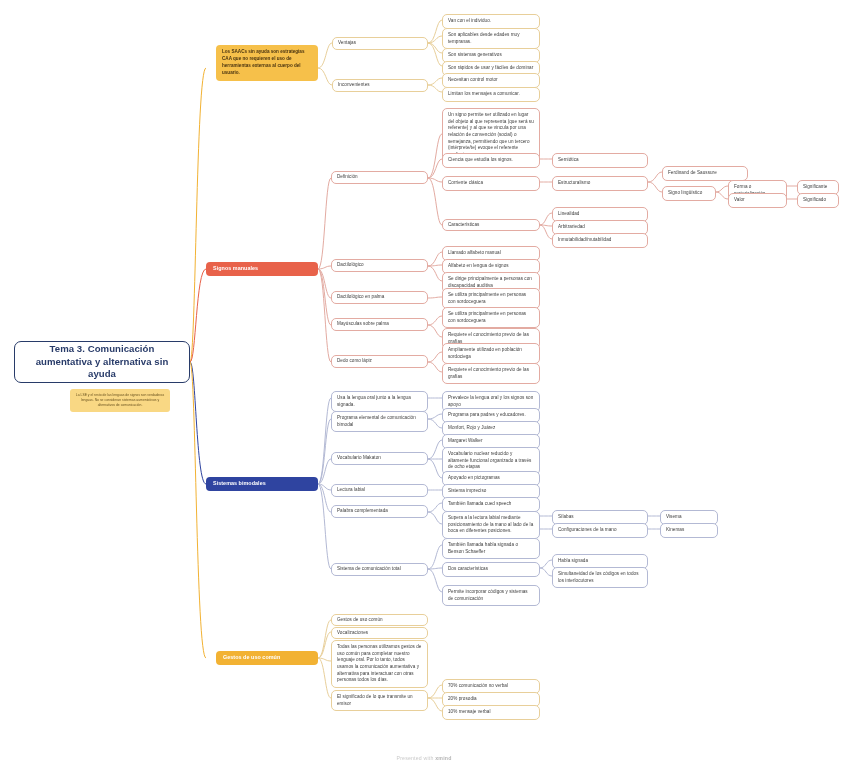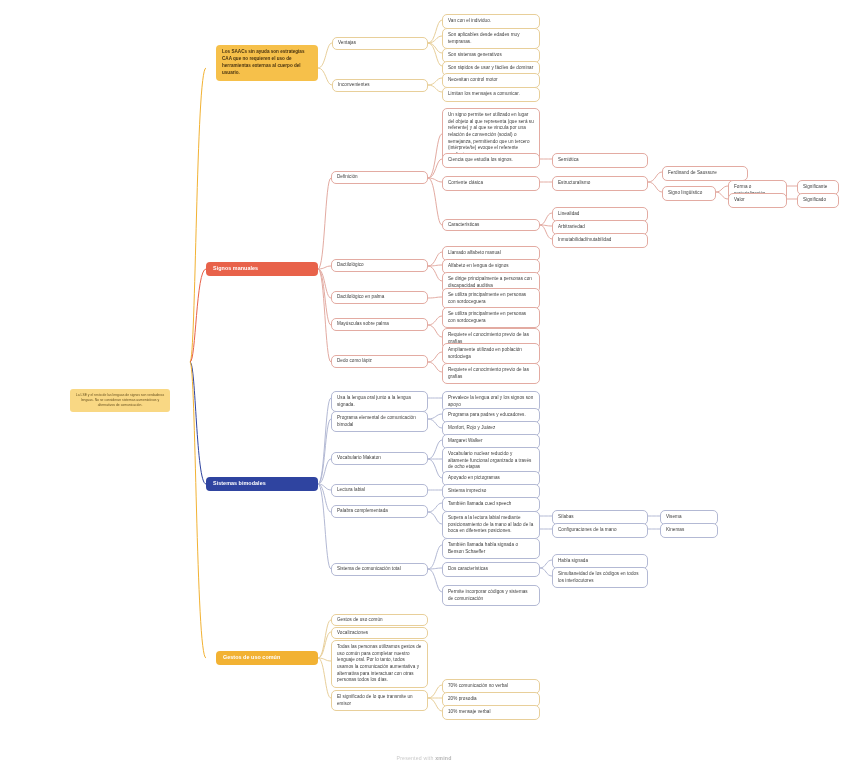--- a/index.html
+++ b/index.html
@@ -193,20 +193,23 @@
       <path d="M318 658 C325 658 325 620 331 620" stroke="#e8cf9a"></path>
       <path d="M318 658 C325 658 325 632 331 632" stroke="#e8cf9a"></path>
       <path d="M318 658 C325 658 325 661 331 661" stroke="#e8cf9a"></path>
       <path d="M318 658 C325 658 325 698 331 698" stroke="#e8cf9a"></path>
       <path d="M428 698 C436 698 436 685 442 685" stroke="#e8cf9a"></path>
       <path d="M428 698 C436 698 436 698 442 698" stroke="#e8cf9a"></path>
       <path d="M428 698 C436 698 436 711 442 711" stroke="#e8cf9a"></path>
     </g>
   </svg>
 
+  <div class="node central" style="left:14px; top:341px; width:176px; height:42px;">
+    <span>Tema 3. Comunicación aumentativa y alternativa sin ayuda</span>
+  </div>
   <div class="note-small" style="position:absolute; left:70px; top:389px; width:100px;">La LSE y el resto de las lenguas de signos son verdaderas lenguas. No se consideran sistemas aumentativos y alternativos de comunicación.</div>
 
   <div class="note" style="position:absolute; left:216px; top:45px; width:102px;">Los SAACs sin ayuda son estrategias CAA que no requieren el uso de herramientas externas al cuerpo del usuario.</div>
 
   <div class="node amberline" style="left:332px; top:37px; width:96px; height:13px;">
     <span>Ventajas</span>
   </div>
   <div class="node amberline" style="left:332px; top:79px; width:96px; height:13px;">
     <span>Inconvenientes</span>
   </div>

